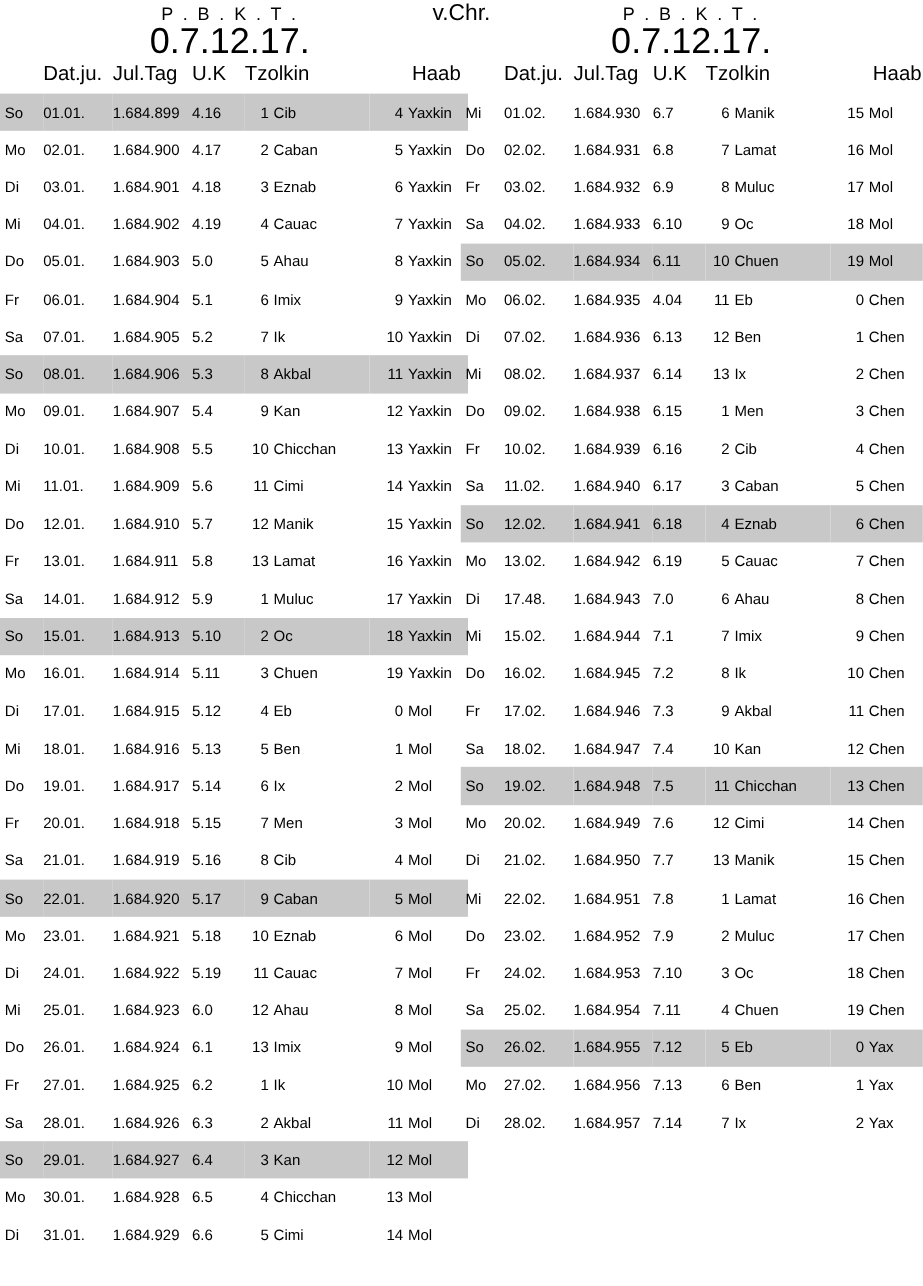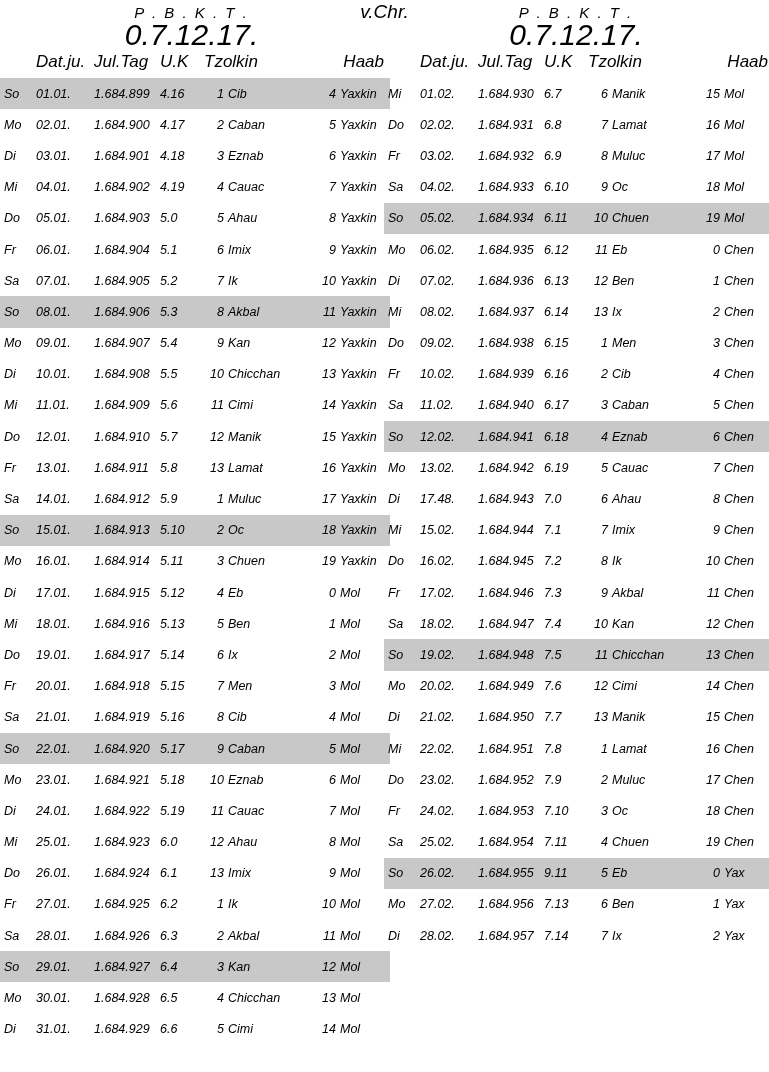--- a/index.html
+++ b/index.html
@@ -11,21 +11,20 @@
     width: 769px;
     height: 1072px;
     font-family: "Liberation Sans", sans-serif;
     color: #000000;
     overflow: hidden;
   }
   .page {
     position: relative;
     width: 769px;
     height: 1072px;
-    font-style: italic;
   }
   
   .header {
     display: flex;
     width: 769px;
     padding-top: 4px;
   }
   .hdr-col {
     position: relative;
   }
@@ -467,21 +466,21 @@
               <td class="c-date">05.02.</td>
               <td class="c-jul">1.684.934</td>
               <td class="c-uk">6.11</td>
               <td class="c-tz"><span class="tz-num">10</span>Chuen</td>
               <td class="c-haab"><span class="haab-num">19</span><span class="haab-name">Mol</span></td>
             </tr>
             <tr>
               <td class="c-day">Mo</td>
               <td class="c-date">06.02.</td>
               <td class="c-jul">1.684.935</td>
-              <td class="c-uk">6.12</td>
+              <td class="c-uk">4.04</td>
               <td class="c-tz"><span class="tz-num">11</span>Eb</td>
               <td class="c-haab"><span class="haab-num">0</span><span class="haab-name">Chen</span></td>
             </tr>
             <tr>
               <td class="c-day">Di</td>
               <td class="c-date">07.02.</td>
               <td class="c-jul">1.684.936</td>
               <td class="c-uk">6.13</td>
               <td class="c-tz"><span class="tz-num">12</span>Ben</td>
               <td class="c-haab"><span class="haab-num">1</span><span class="haab-name">Chen</span></td>
@@ -627,21 +626,21 @@
               <td class="c-date">25.02.</td>
               <td class="c-jul">1.684.954</td>
               <td class="c-uk">7.11</td>
               <td class="c-tz"><span class="tz-num">4</span>Chuen</td>
               <td class="c-haab"><span class="haab-num">19</span><span class="haab-name">Chen</span></td>
             </tr>
             <tr class="sunday">
               <td class="c-day">So</td>
               <td class="c-date">26.02.</td>
               <td class="c-jul">1.684.955</td>
-              <td class="c-uk">9.11</td>
+              <td class="c-uk">7.12</td>
               <td class="c-tz"><span class="tz-num">5</span>Eb</td>
               <td class="c-haab"><span class="haab-num">0</span><span class="haab-name">Yax</span></td>
             </tr>
             <tr>
               <td class="c-day">Mo</td>
               <td class="c-date">27.02.</td>
               <td class="c-jul">1.684.956</td>
               <td class="c-uk">7.13</td>
               <td class="c-tz"><span class="tz-num">6</span>Ben</td>
               <td class="c-haab"><span class="haab-num">1</span><span class="haab-name">Yax</span></td>

